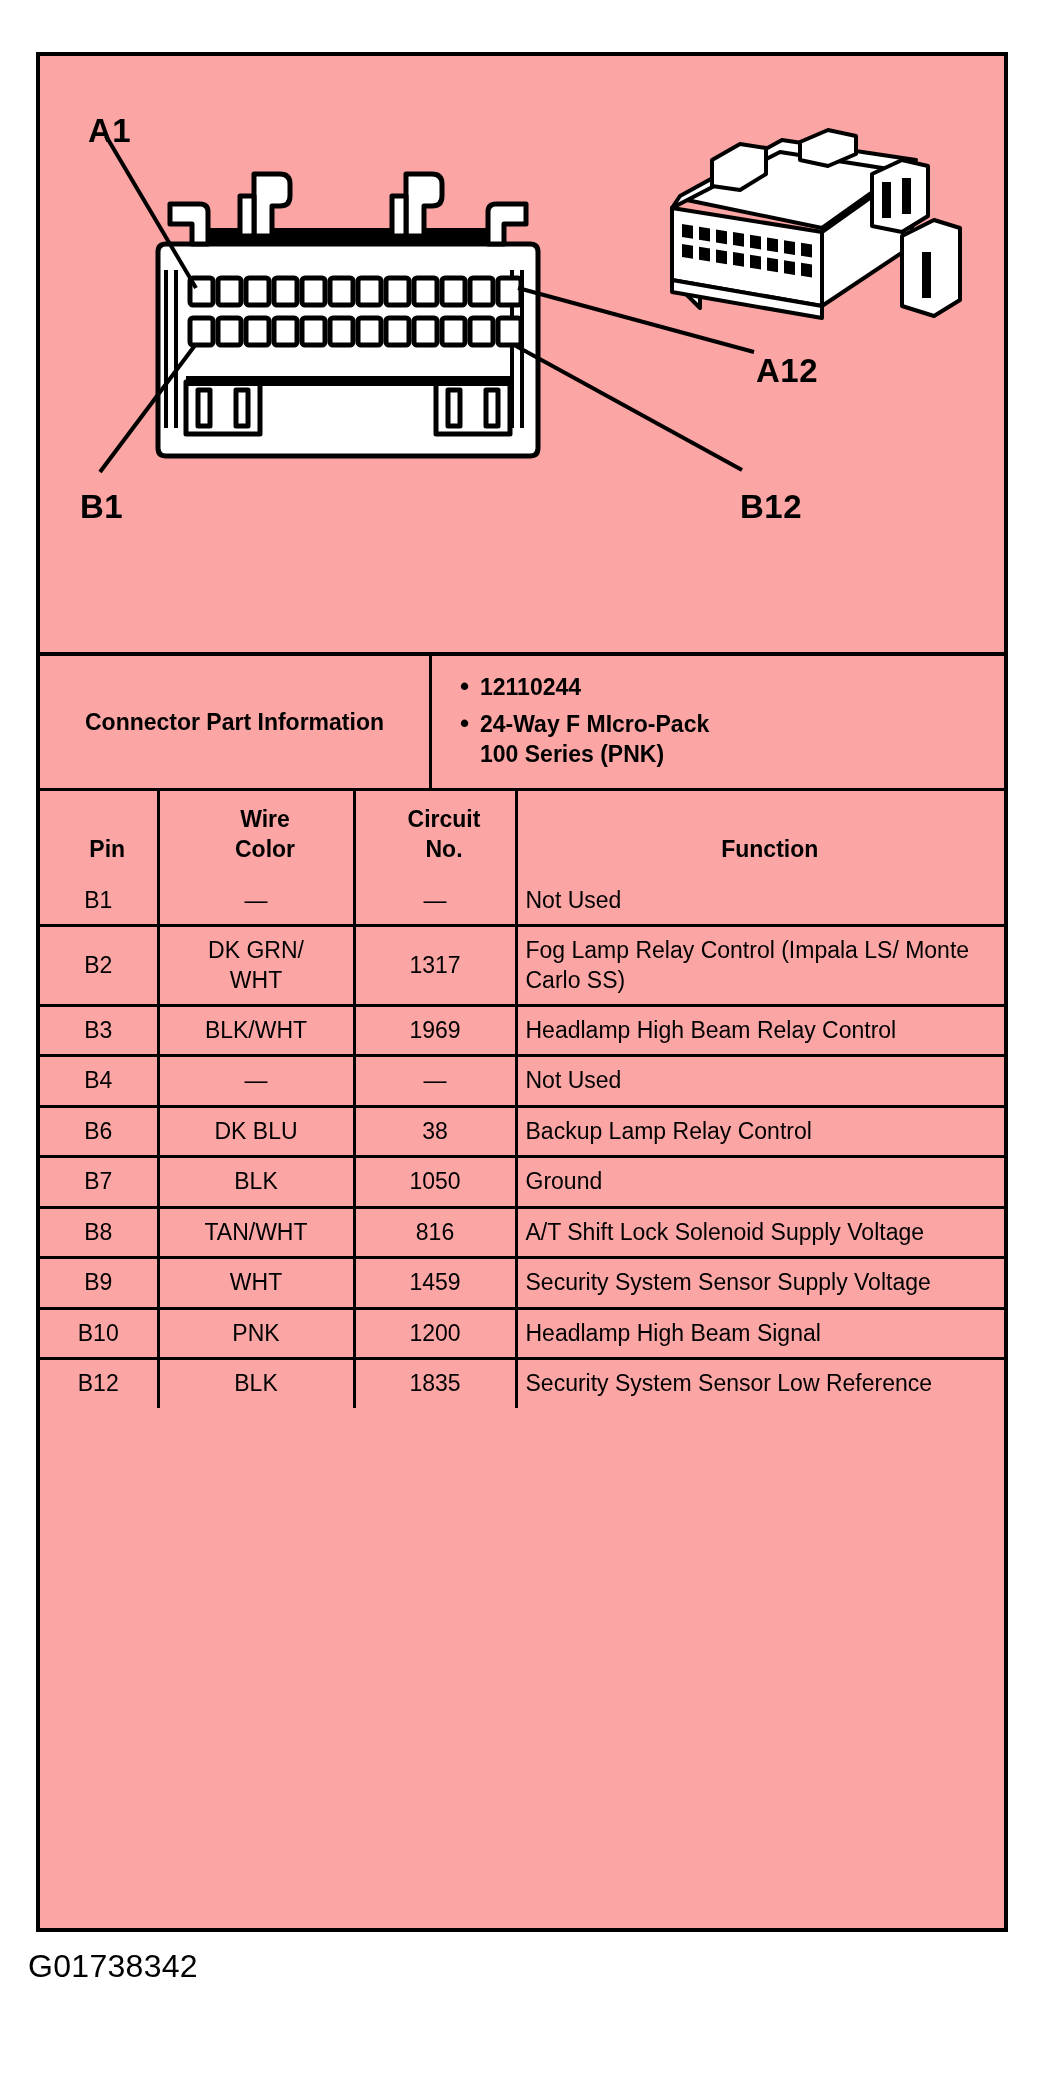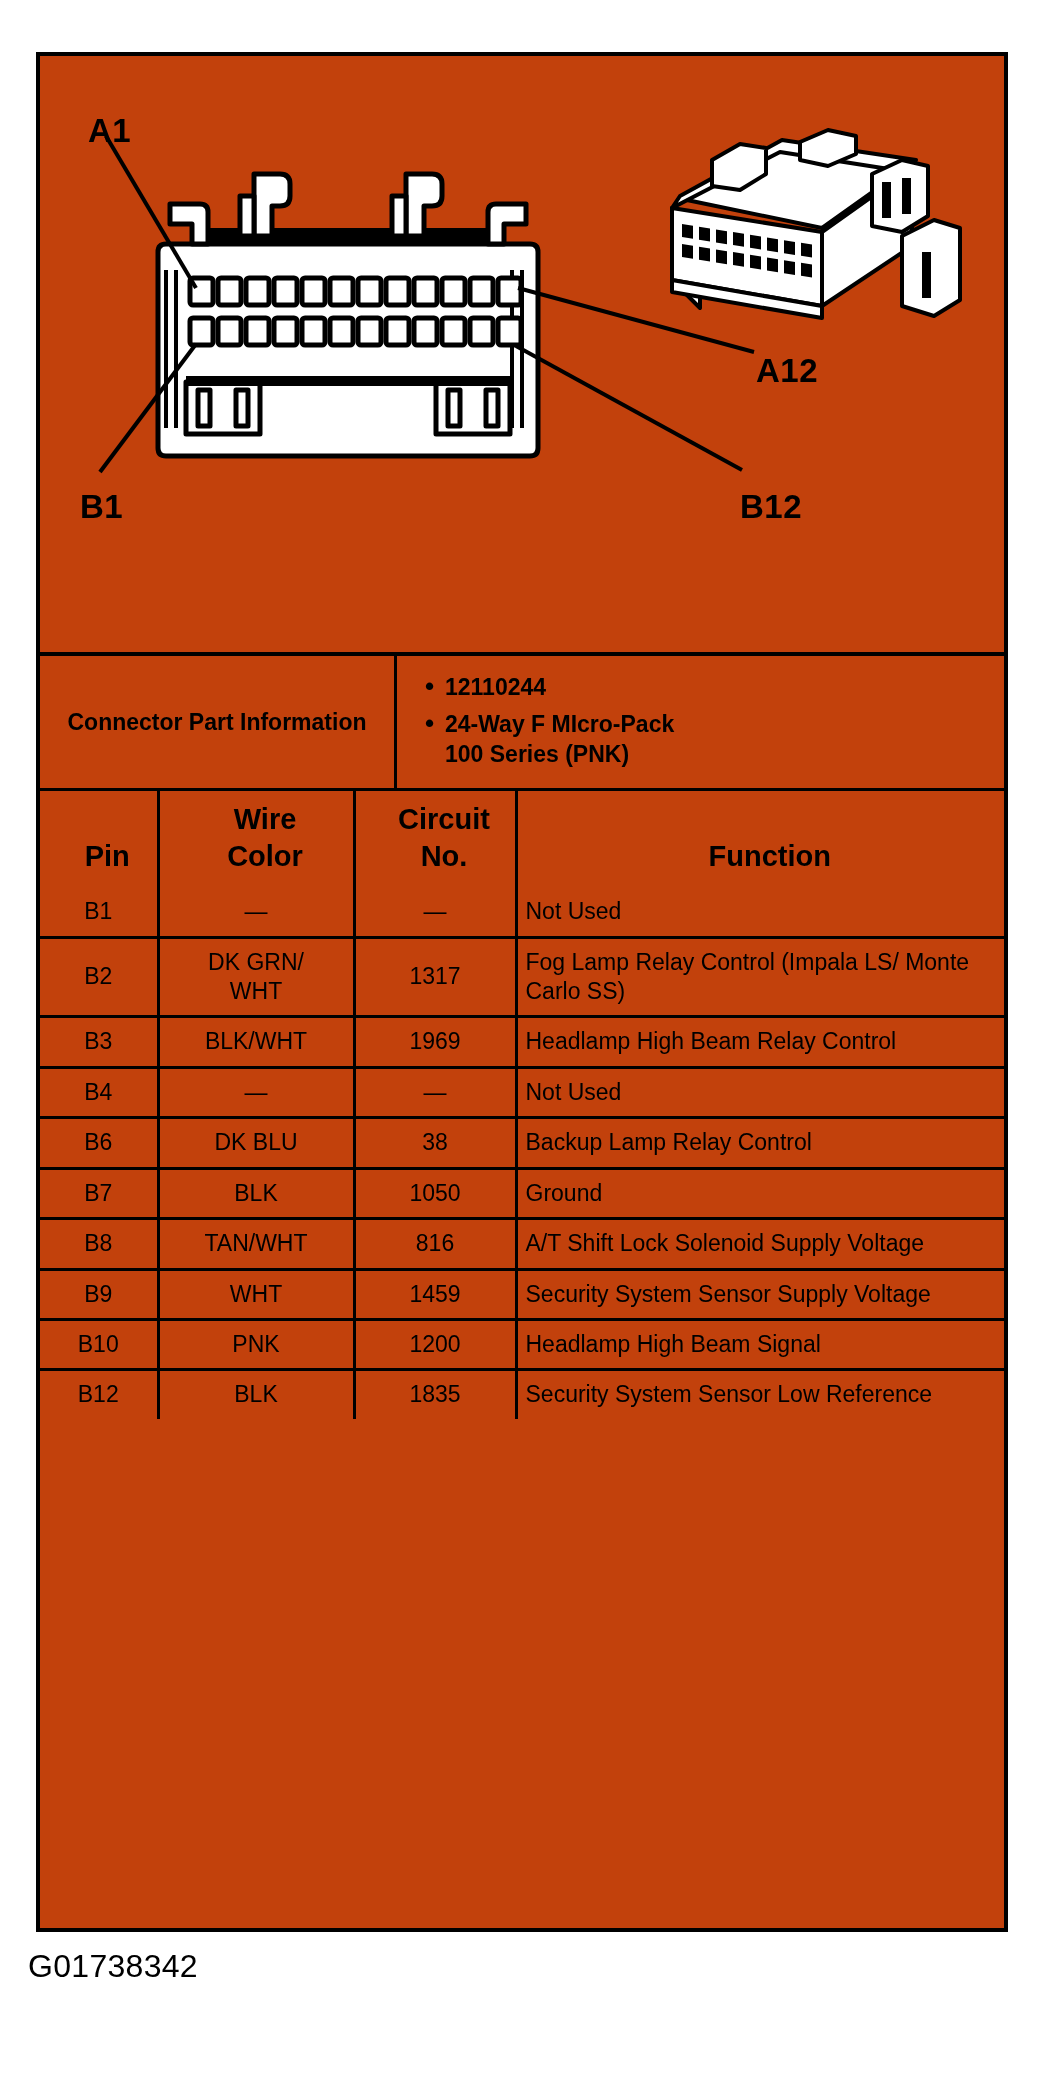--- a/index.html
+++ b/index.html
@@ -25,21 +25,21 @@
 
   
   .sheet {
     position: absolute;
     left: 36px;
     top: 52px;
     width: 972px;
     height: 1880px;
     border: 4px solid #000;
     box-sizing: border-box;
-    background: #c2410c;
+    background: #fca5a5;
   }
 
   
   .illus {
     position: relative;
     height: 600px;
     border-bottom: 4px solid #000;
     box-sizing: border-box;
     overflow: hidden;
   }
@@ -59,21 +59,21 @@
   .lab-b1  { left: 40px;  top: 432px; }
   .lab-b12 { left: 700px; top: 432px; }
 
   
   .partinfo {
     display: flex;
     border-bottom: 3px solid #000;
     box-sizing: border-box;
   }
   .partinfo-left {
-    width: 357px;
+    width: 392px;
     box-sizing: border-box;
     border-right: 3px solid #000;
     display: flex;
     align-items: center;
     justify-content: center;
     padding: 18px 10px;
   }
   .partinfo-left .t {
     text-align: center;
     font-size: 23px;
@@ -116,21 +116,21 @@
     border: 3px solid #000;
     border-top: 0;
     border-left: 0;
     vertical-align: middle;
     box-sizing: border-box;
   }
   table.pins th:last-child, table.pins td:last-child { border-right: 0; }
   table.pins tr:last-child th, table.pins tr:last-child td { border-bottom: 0; }
 
   table.pins th {
-    font-size: 29px;
+    font-size: 23px;
     font-weight: 700;
     text-align: center;
     padding: 10px 6px 12px 24px;
     line-height: 1.3;
     vertical-align: bottom;
     height: 86px;
   }
   table.pins th.th-fun { vertical-align: bottom; }
 
   table.pins td {

